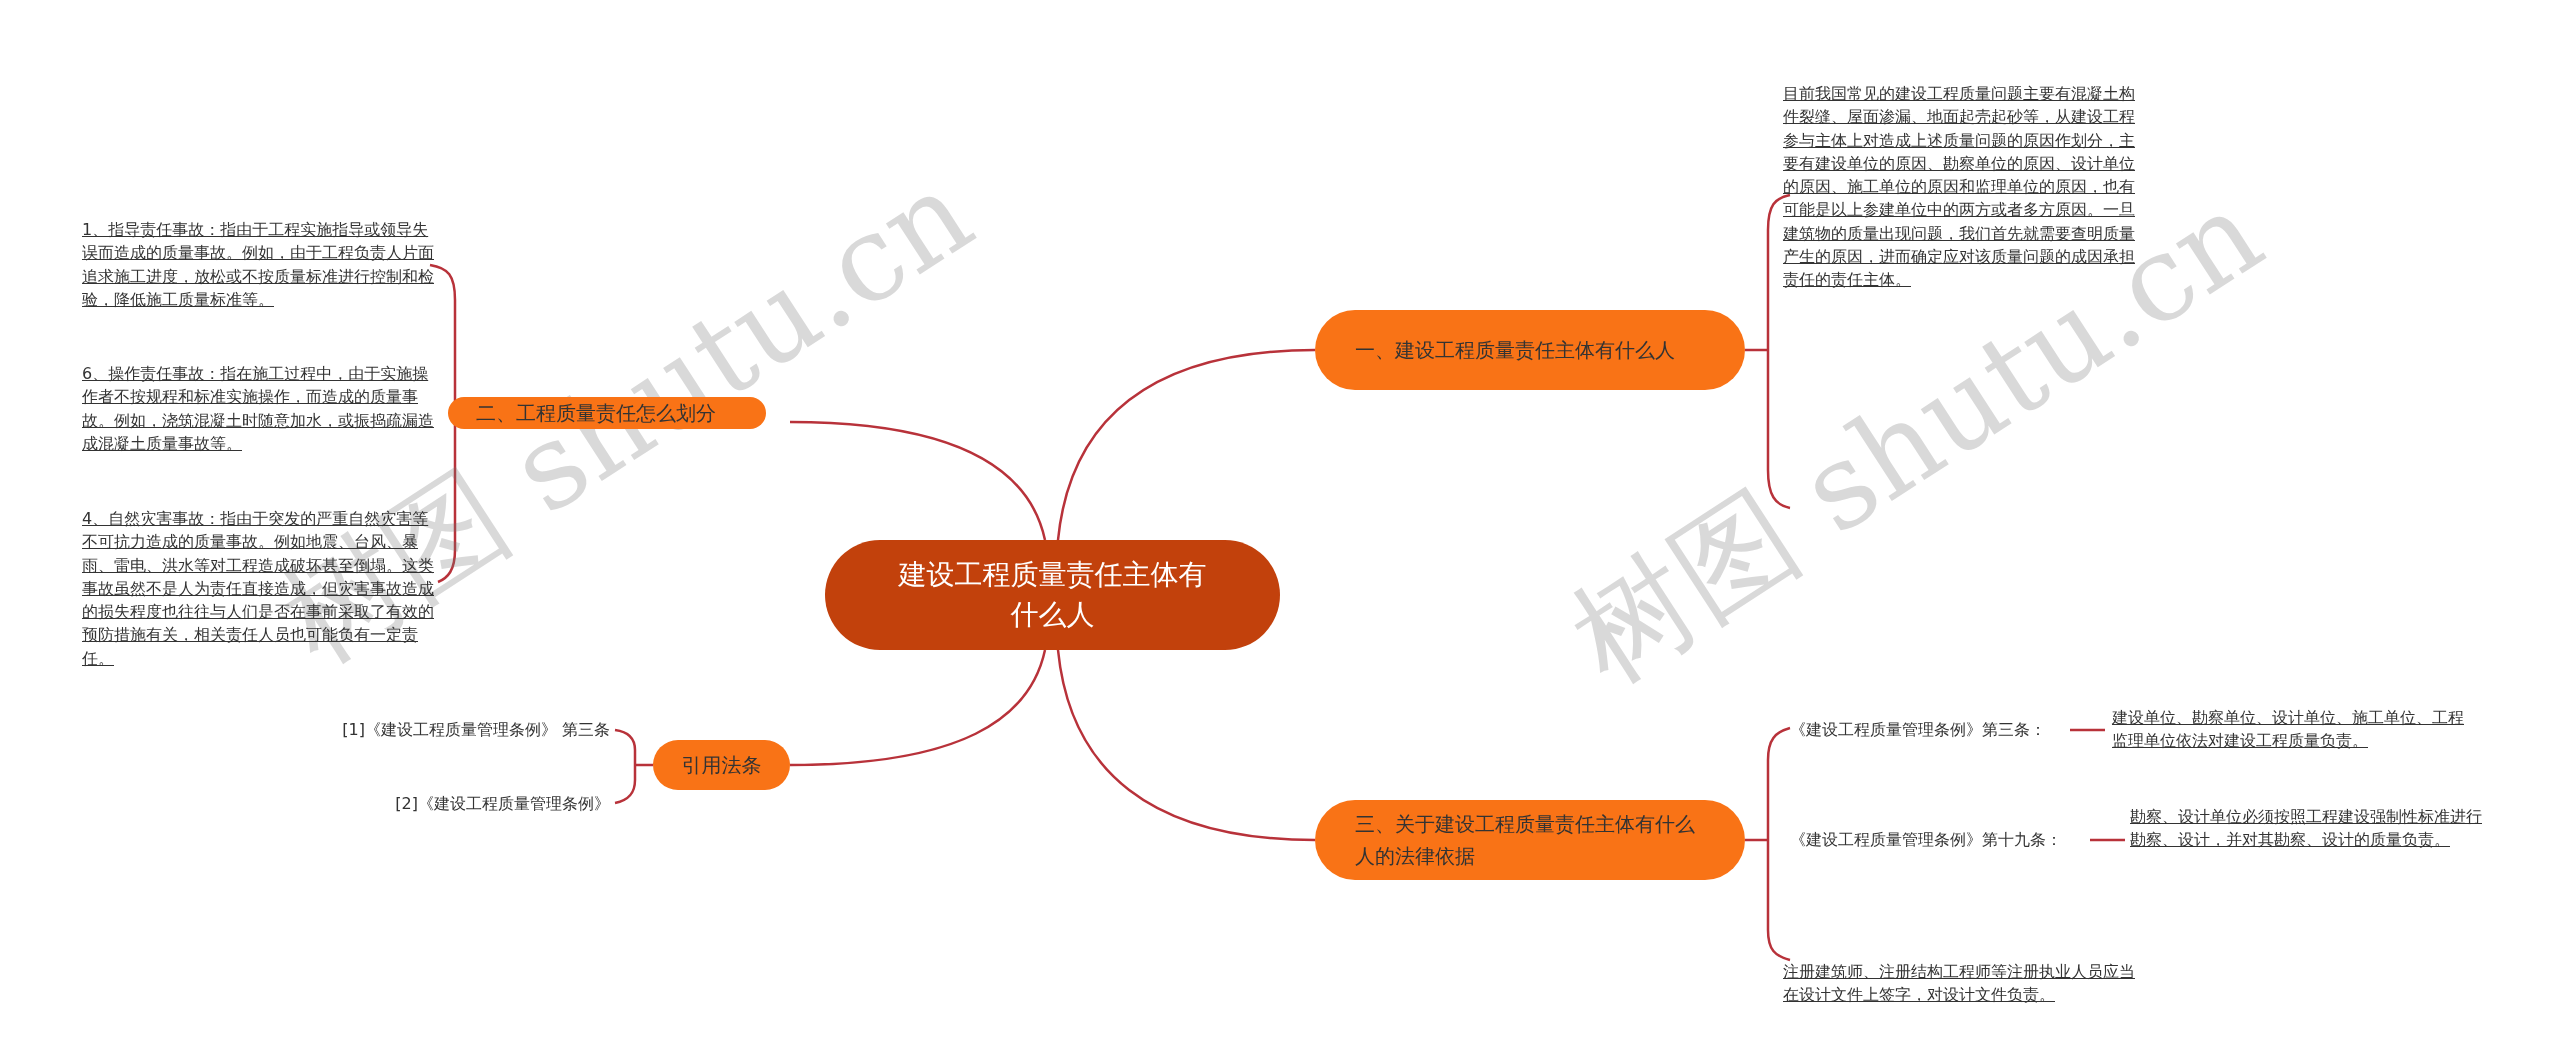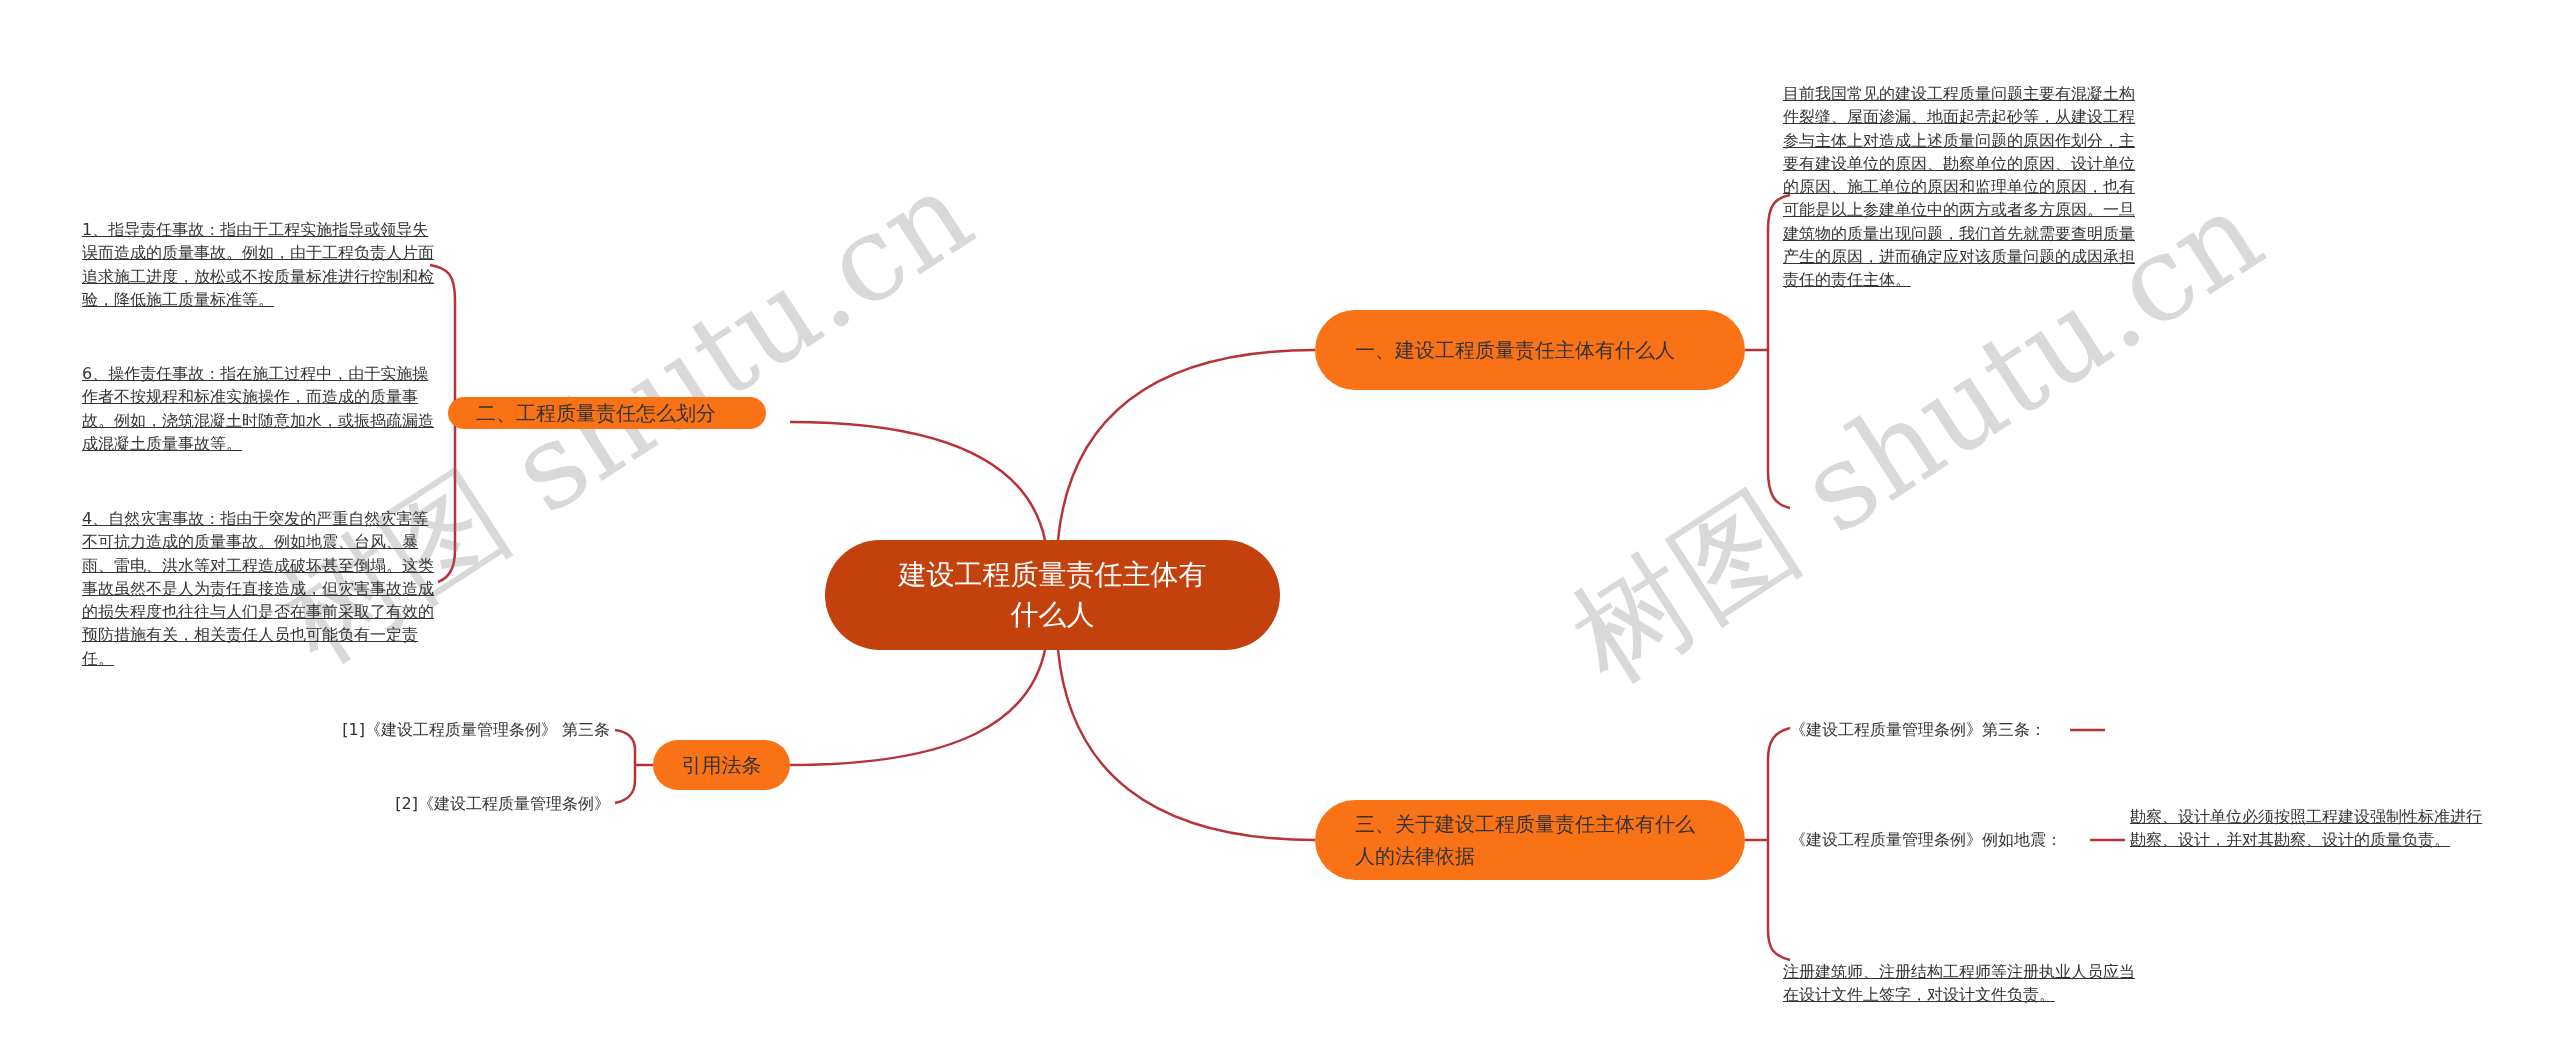--- a/index.html
+++ b/index.html
@@ -78,21 +78,22 @@
     <span>二、工程质量责任怎么划分</span>
   </div>
   <div class="leaf" style="left:82px;top:218px;width:355px;">1、指导责任事故：指由于工程实施指导或领导失误而造成的质量事故。例如，由于工程负责人片面追求施工进度，放松或不按质量标准进行控制和检验，降低施工质量标准等。</div>
   <div class="leaf" style="left:82px;top:362px;width:355px;">6、操作责任事故：指在施工过程中，由于实施操作者不按规程和标准实施操作，而造成的质量事故。例如，浇筑混凝土时随意加水，或振捣疏漏造成混凝土质量事故等。</div>
   <div class="leaf" style="left:82px;top:507px;width:355px;">4、自然灾害事故：指由于突发的严重自然灾害等不可抗力造成的质量事故。例如地震、台风、暴雨、雷电、洪水等对工程造成破坏甚至倒塌。这类事故虽然不是人为责任直接造成，但灾害事故造成的损失程度也往往与人们是否在事前采取了有效的预防措施有关，相关责任人员也可能负有一定责任。</div>
 
   <div class="node branch" style="left:1315px;top:800px;width:430px;height:80px;">
     <span>三、关于建设工程质量责任主体有什么人的法律依据</span>
   </div>
   <div class="leaf-sm" style="left:1790px;top:718px;">《建设工程质量管理条例》第三条：</div>
-  <div class="leaf-sm" style="left:1790px;top:828px;">《建设工程质量管理条例》例如地震：</div>
+  <div class="leaf" style="left:2112px;top:706px;width:355px;">建设单位、勘察单位、设计单位、施工单位、工程监理单位依法对建设工程质量负责。</div>
+  <div class="leaf-sm" style="left:1790px;top:828px;">《建设工程质量管理条例》第十九条：</div>
   <div class="leaf" style="left:2130px;top:805px;width:355px;">勘察、设计单位必须按照工程建设强制性标准进行勘察、设计，并对其勘察、设计的质量负责。</div>
   <div class="leaf" style="left:1783px;top:928px;width:355px;margin-top:32px;">注册建筑师、注册结构工程师等注册执业人员应当在设计文件上签字，对设计文件负责。</div>
 
   <div class="node branch" style="left:653px;top:740px;width:137px;height:50px;padding:0;justify-content:center;">
     <span>引用法条</span>
   </div>
   <div class="leaf-sm" style="left:322px;top:718px;text-align:right;width:288px;">[1]《建设工程质量管理条例》 第三条</div>
   <div class="leaf-sm" style="left:322px;top:792px;text-align:right;width:288px;">[2]《建设工程质量管理条例》</div>
 </div>
 

